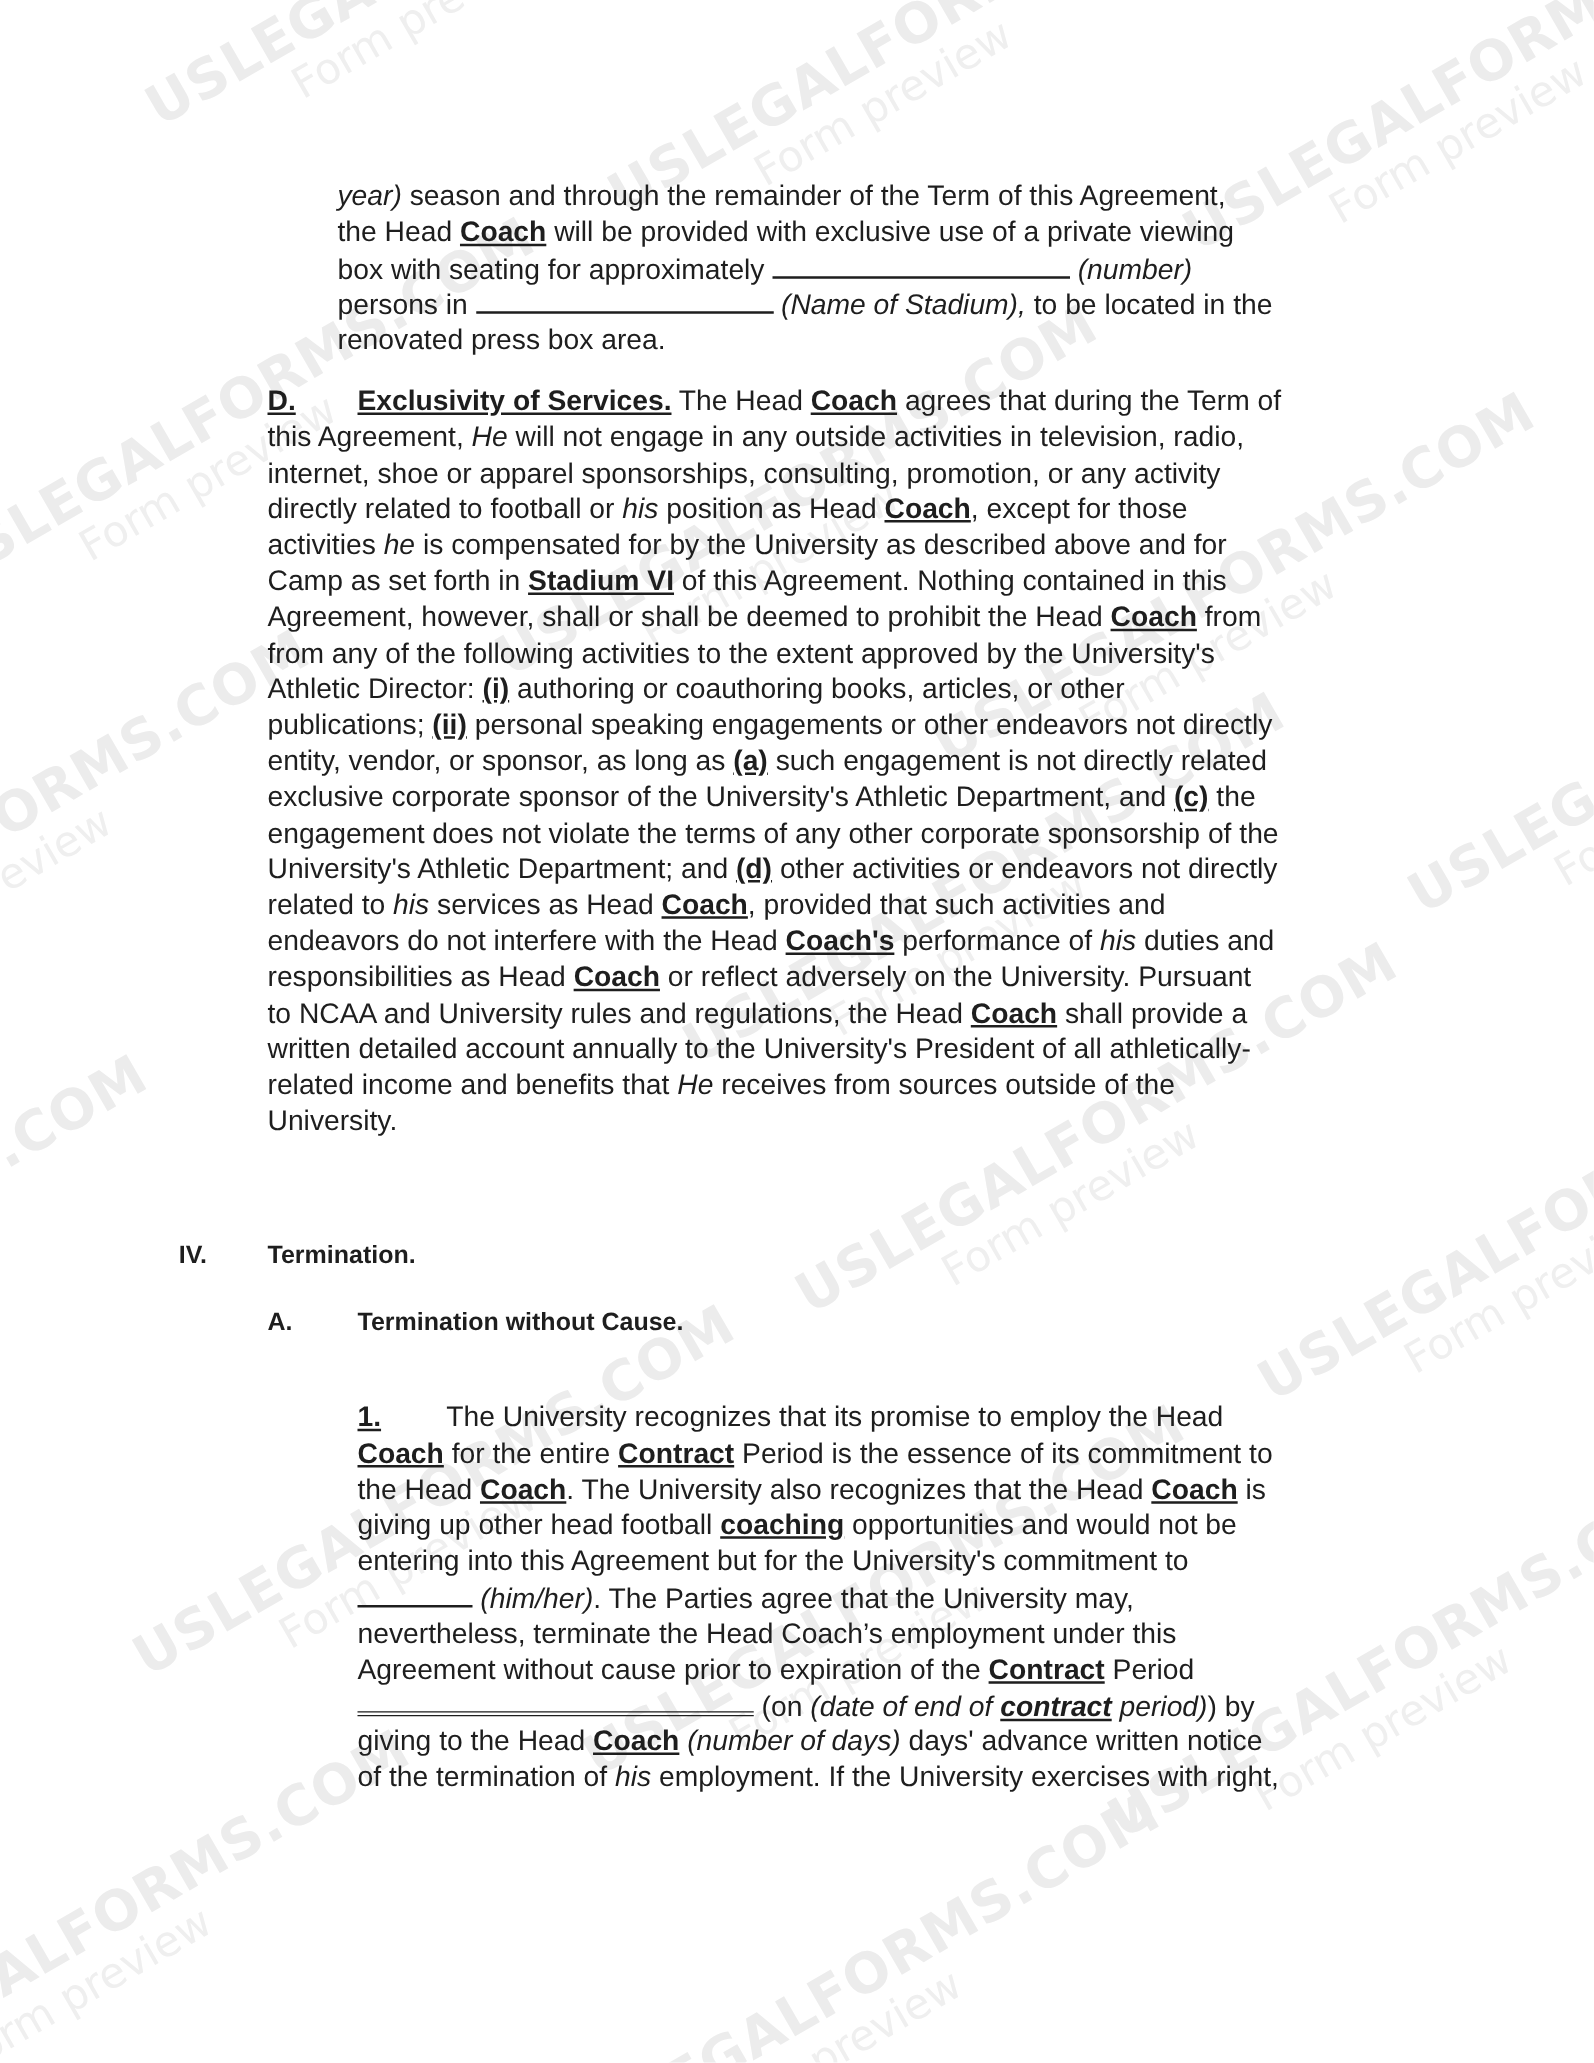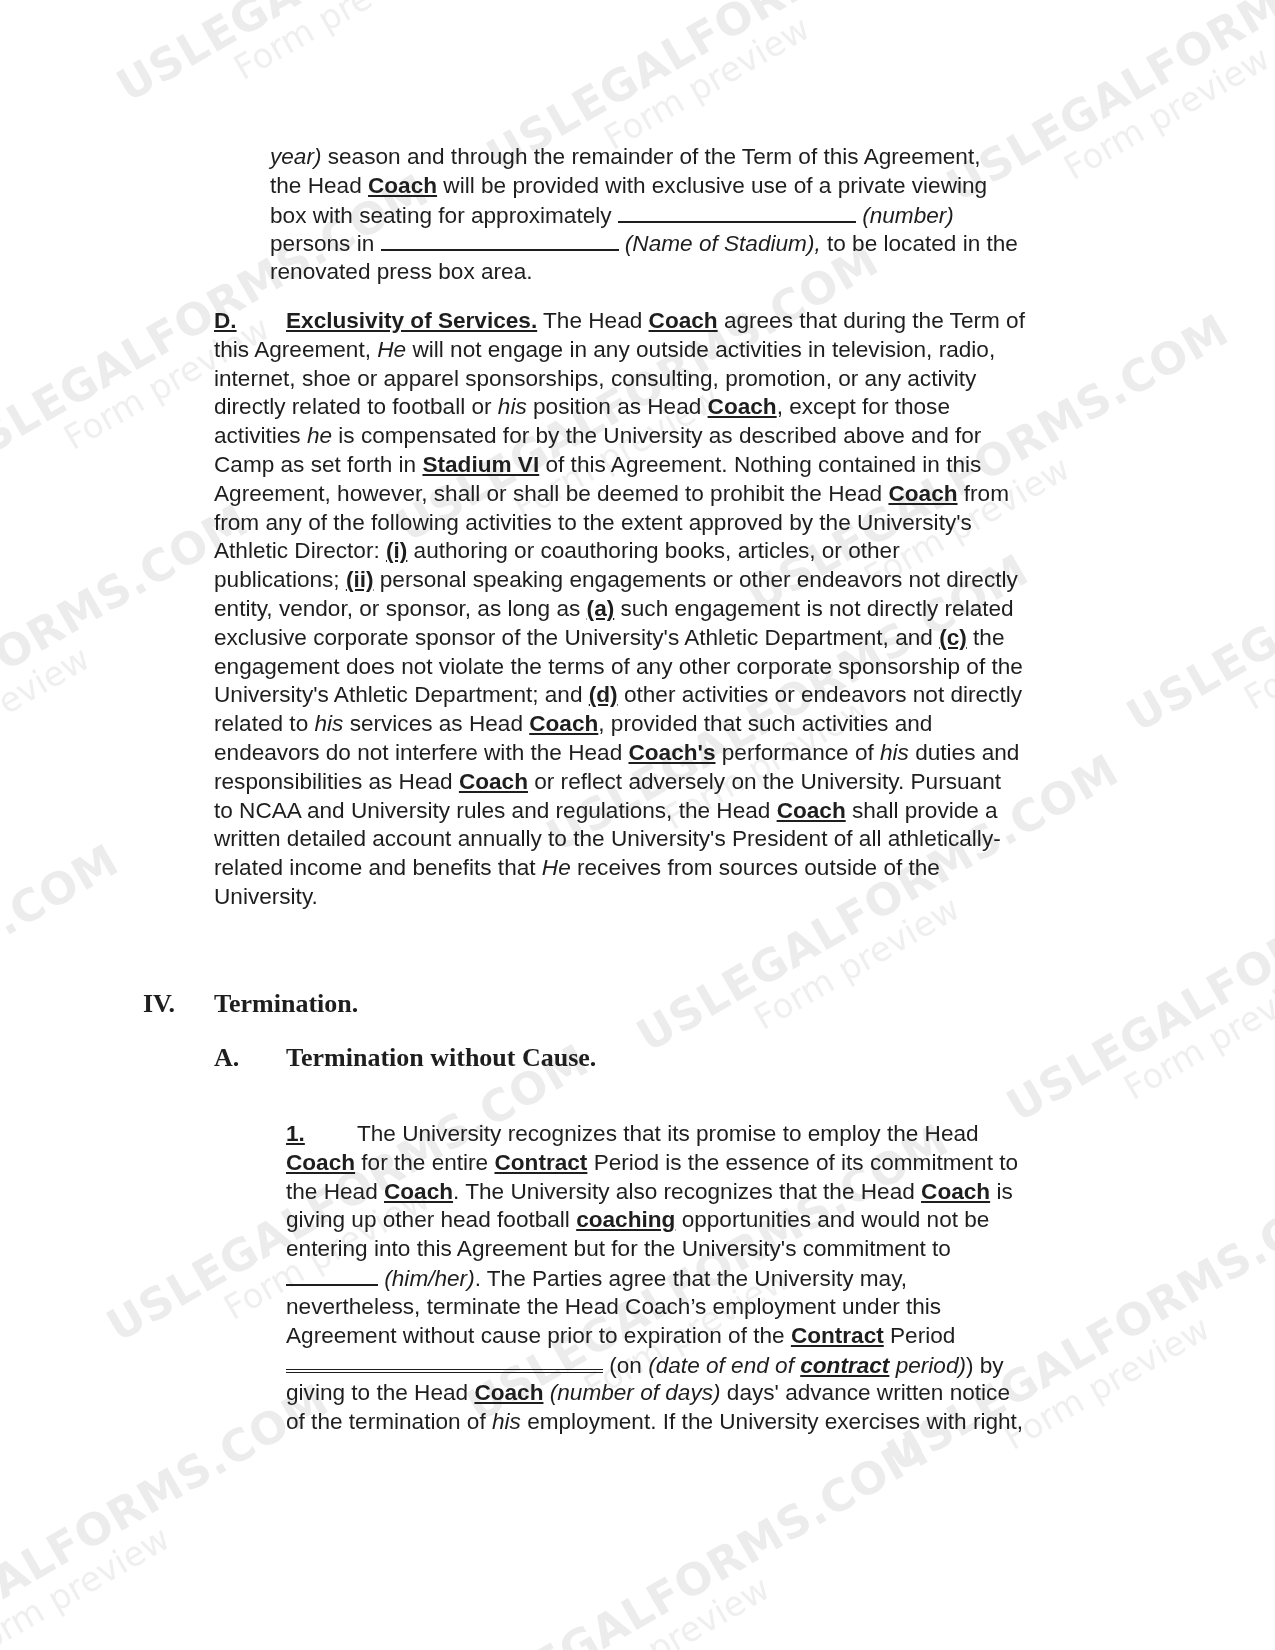--- a/index.html
+++ b/index.html
@@ -10,21 +10,21 @@
         transform: rotate(-30deg); transform-origin: left bottom; white-space: nowrap;
         pointer-events: none; z-index: 0; line-height: 1; }
   .wm .brand { font-weight: bold; font-size: 44px; letter-spacing: 1px; display: block; }
   .wm .sub { font-size: 34px; display: block; margin-left: 110px; margin-top: 2px; color: #efefef; }
   .block { position: absolute; z-index: 1; font-size: 22.6px; line-height: 28.8px; }
   .line { white-space: nowrap; display: block; height: 28.8px; }
   b { font-weight: bold; text-decoration: underline; }
   i { font-style: italic; }
   .blank { display: inline-block; border-bottom: 2px solid #1e1e1e; height: 20px; vertical-align: baseline; }
   .dblank { display: inline-block; border-bottom: 4px double #1e1e1e; height: 19px; vertical-align: baseline; }
-  .heading { position: absolute; z-index: 1; font-size: 26px; font-weight: bold; line-height: 28.8px; white-space: nowrap; font-family: Liberation Serif, serif; }
+  .heading { position: absolute; z-index: 1; font-size: 20px; font-weight: bold; line-height: 28.8px; white-space: nowrap; }
 </style>
 </head>
 <body>
 
 <div class="page">
 
   <div class="wm" style="left:150px; top:60px;">
       <span class="brand">USLEGALFORMS.COM</span>
       <span class="sub">Form preview</span>
     </div>

